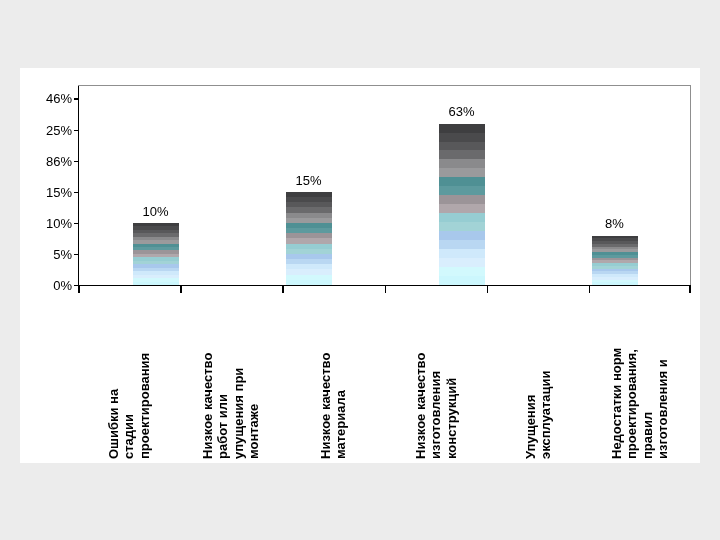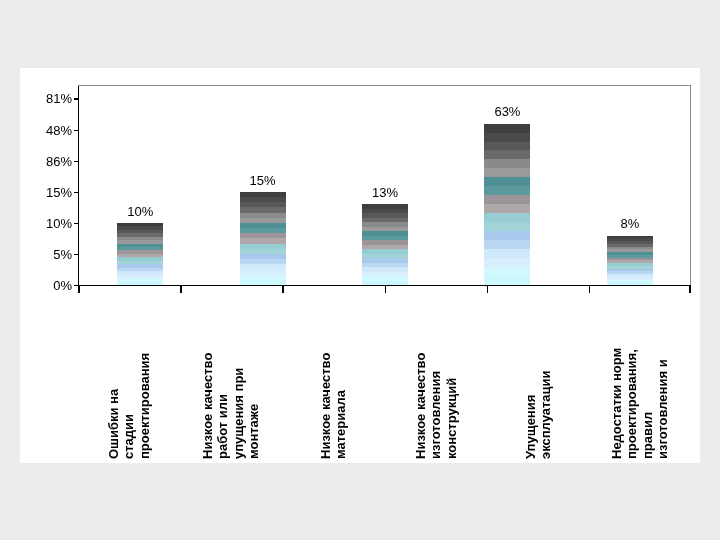--- a/index.html
+++ b/index.html
@@ -189,22 +189,22 @@
   <div id="panel">
 
     <div id="chart">
 
       <div id="yaxis-labels">
           <div class="ytick" style="top: 217px;">0%</div>
           <div class="ytick" style="top: 185.906px;">5%</div>
           <div class="ytick" style="top: 154.812px;">10%</div>
           <div class="ytick" style="top: 123.719px;">15%</div>
           <div class="ytick" style="top: 92.625px;">86%</div>
-          <div class="ytick" style="top: 61.5312px;">48%</div>
-          <div class="ytick" style="top: 30.4375px;">81%</div>
+          <div class="ytick" style="top: 61.5312px;">25%</div>
+          <div class="ytick" style="top: 30.4375px;">46%</div>
         </div>
 
       <div id="plot-top-rule"></div>
       <div id="plot-right-rule"></div>
 
       <div id="plot">
         <div id="bars">
             <div class="cat">
               <div class="bar" style="height: 62.1875px;">
                 <div class="seg" style="background: rgb(62, 62, 64); height: 5.55556%;"></div>
@@ -245,43 +245,20 @@
                 <div class="seg" style="background: rgb(168, 200, 236); height: 5.55556%;"></div>
                 <div class="seg" style="background: rgb(185, 215, 242); height: 5.55556%;"></div>
                 <div class="seg" style="background: rgb(207, 233, 251); height: 5.55556%;"></div>
                 <div class="seg" style="background: rgb(217, 238, 253); height: 5.55556%;"></div>
                 <div class="seg" style="background: rgb(210, 249, 253); height: 5.55556%;"></div>
                 <div class="seg" style="background: rgb(204, 247, 253); height: 5.55556%;"></div>
               </div>
               <div class="bar-label" style="bottom: 98.2812px;">15%</div>
             </div>
             <div class="cat">
-              <div class="bar" style="height: 80.8438px;">
-                <div class="seg" style="background: rgb(62, 62, 64); height: 5.55556%;"></div>
-                <div class="seg" style="background: rgb(74, 74, 76); height: 5.55556%;"></div>
-                <div class="seg" style="background: rgb(88, 88, 90); height: 5.55556%;"></div>
-                <div class="seg" style="background: rgb(106, 106, 108); height: 5.55556%;"></div>
-                <div class="seg" style="background: rgb(138, 138, 140); height: 5.55556%;"></div>
-                <div class="seg" style="background: rgb(154, 154, 156); height: 5.55556%;"></div>
-                <div class="seg" style="background: rgb(79, 144, 148); height: 5.55556%;"></div>
-                <div class="seg" style="background: rgb(93, 154, 158); height: 5.55556%;"></div>
-                <div class="seg" style="background: rgb(155, 148, 152); height: 5.55556%;"></div>
-                <div class="seg" style="background: rgb(176, 167, 171); height: 5.55556%;"></div>
-                <div class="seg" style="background: rgb(150, 205, 210); height: 5.55556%;"></div>
-                <div class="seg" style="background: rgb(162, 211, 214); height: 5.55556%;"></div>
-                <div class="seg" style="background: rgb(168, 200, 236); height: 5.55556%;"></div>
-                <div class="seg" style="background: rgb(185, 215, 242); height: 5.55556%;"></div>
-                <div class="seg" style="background: rgb(207, 233, 251); height: 5.55556%;"></div>
-                <div class="seg" style="background: rgb(217, 238, 253); height: 5.55556%;"></div>
-                <div class="seg" style="background: rgb(210, 249, 253); height: 5.55556%;"></div>
-                <div class="seg" style="background: rgb(204, 247, 253); height: 5.55556%;"></div>
-              </div>
-              <div class="bar-label" style="bottom: 85.8438px;">13%</div>
-            </div>
-            <div class="cat">
               <div class="bar" style="height: 161.688px;">
                 <div class="seg" style="background: rgb(62, 62, 64); height: 5.55556%;"></div>
                 <div class="seg" style="background: rgb(74, 74, 76); height: 5.55556%;"></div>
                 <div class="seg" style="background: rgb(88, 88, 90); height: 5.55556%;"></div>
                 <div class="seg" style="background: rgb(106, 106, 108); height: 5.55556%;"></div>
                 <div class="seg" style="background: rgb(138, 138, 140); height: 5.55556%;"></div>
                 <div class="seg" style="background: rgb(154, 154, 156); height: 5.55556%;"></div>
                 <div class="seg" style="background: rgb(79, 144, 148); height: 5.55556%;"></div>
                 <div class="seg" style="background: rgb(93, 154, 158); height: 5.55556%;"></div>
                 <div class="seg" style="background: rgb(155, 148, 152); height: 5.55556%;"></div>

